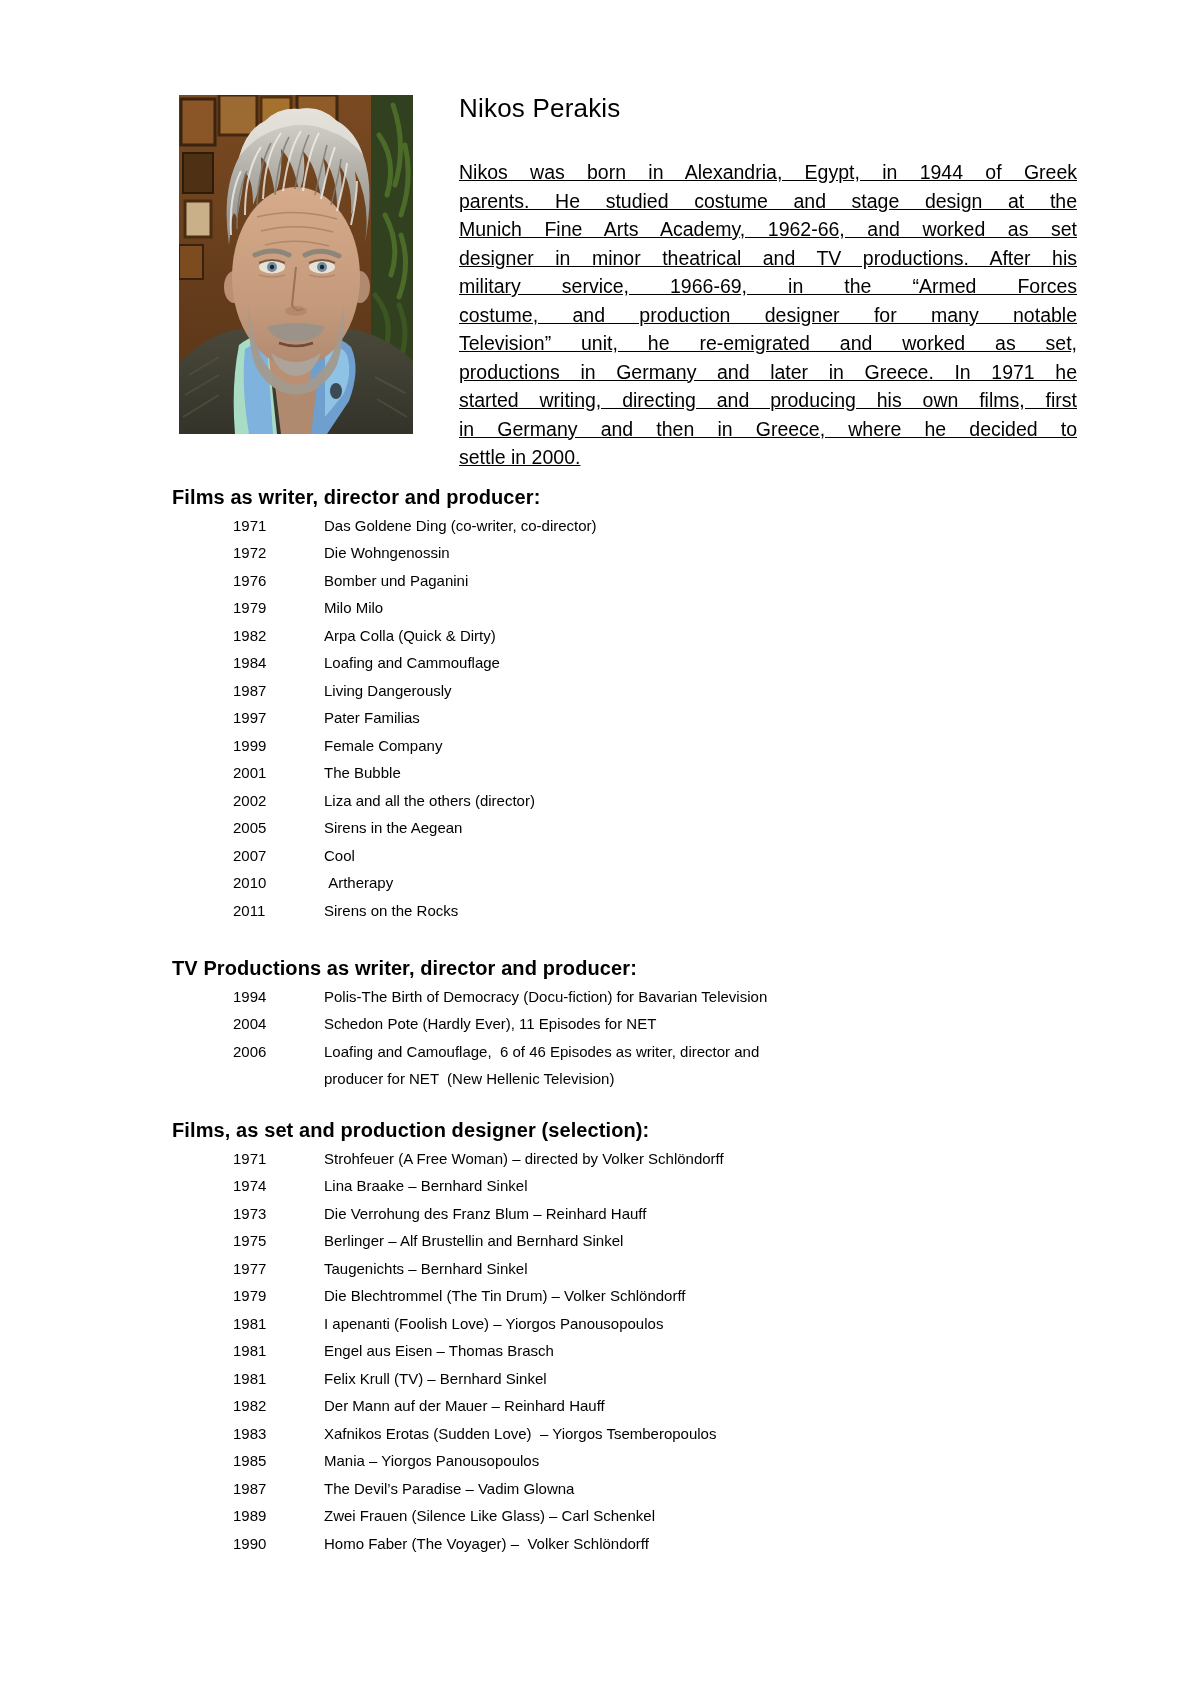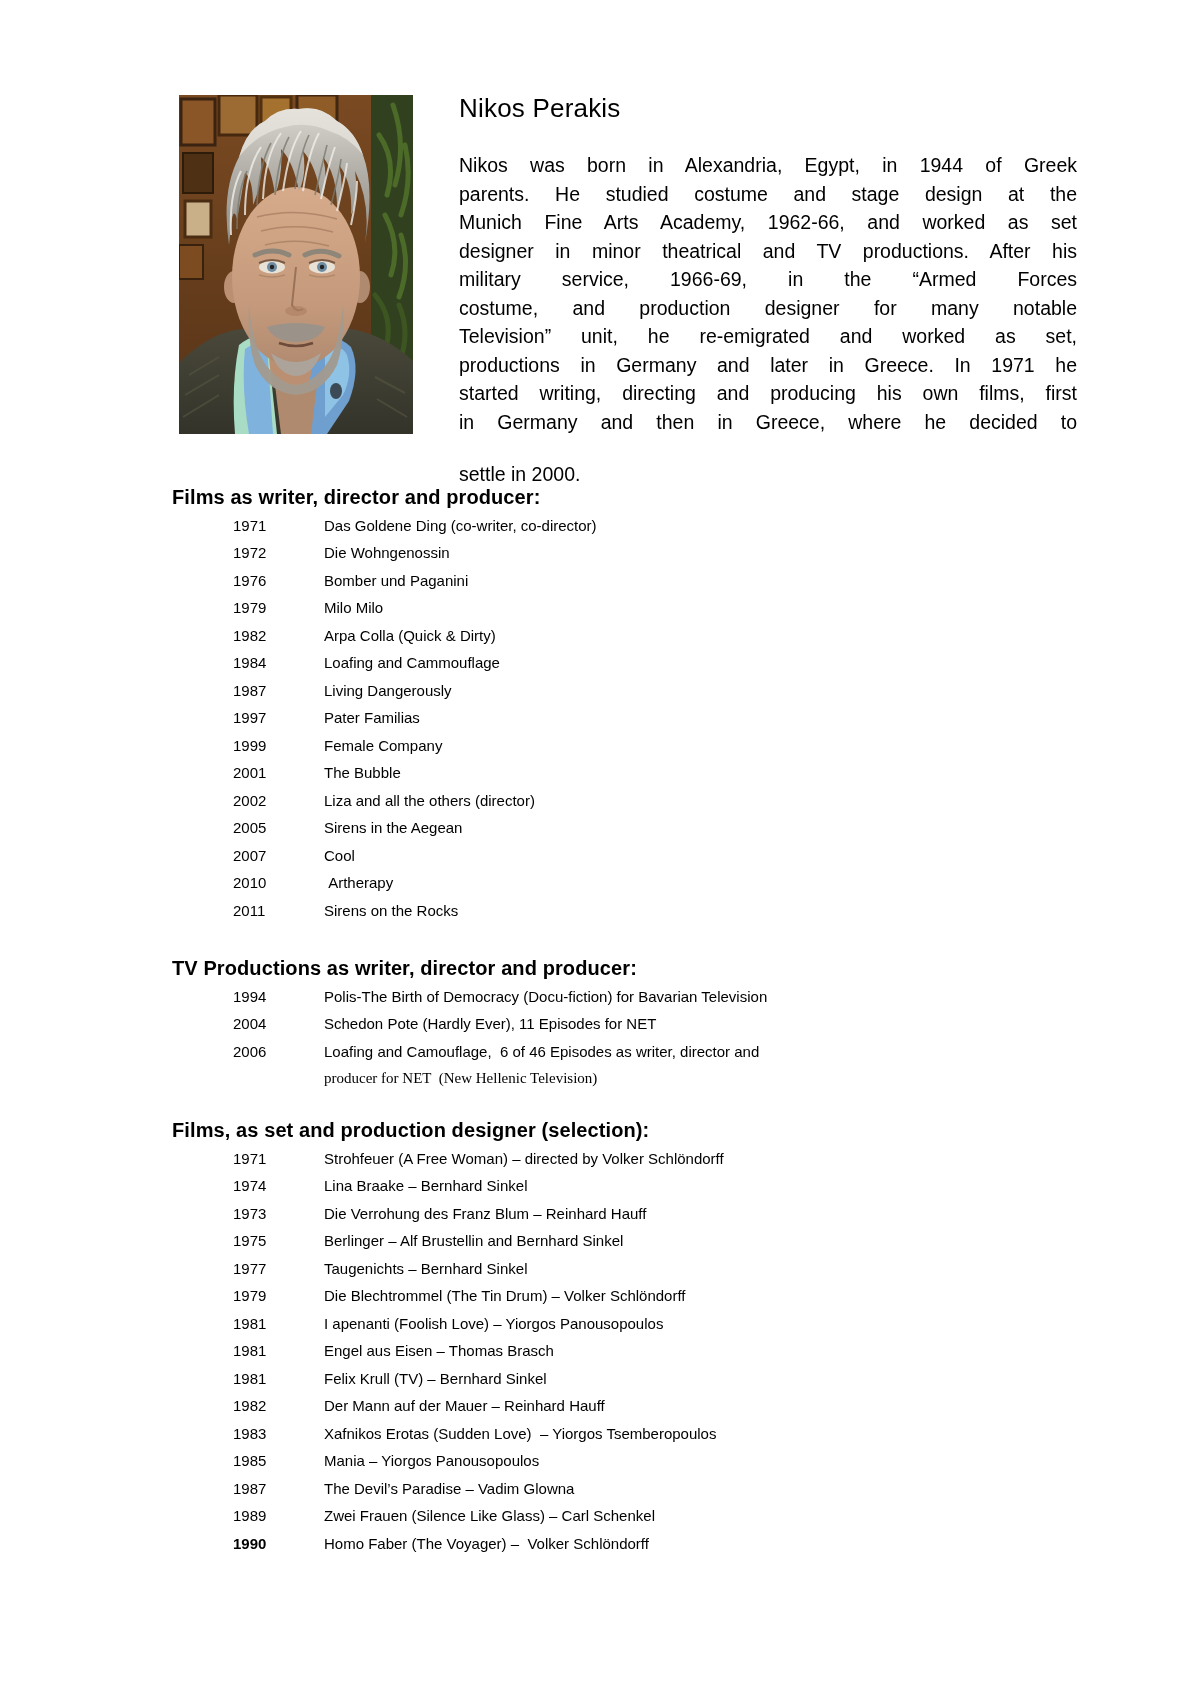--- a/index.html
+++ b/index.html
@@ -16,45 +16,45 @@
     width: 234px; height: 339px;
     overflow: hidden;
   }
   .photo svg { display: block; }
   .page-title {
     position: absolute; left: 459px; top: 93px;
     font-size: 26px; font-weight: normal; line-height: 30px;
     letter-spacing: 0.2px;
   }
   .bio {
-    position: absolute; left: 459px; top: 151px;
+    position: absolute; left: 459px; top: 158px;
     width: 618px;
-    font-size: 19.5px; line-height: 28.5px;
+    font-size: 19.5px; line-height: 28.5px; text-decoration: underline;
   }
   .bio-line { text-align: justify; text-align-last: justify; }
-  .bio-line.no-just { text-align: left; text-align-last: left; margin-top: 24px; }
+  .bio-line.no-just { text-align: left; text-align-last: left; }
   .section { position: absolute; left: 172px; width: 905px; }
   .s1 { top: 484px; }
   .s2 { top: 955px; }
   .s3 { top: 1117px; }
   .section-heading {
     font-size: 20px; font-weight: bold; line-height: 27.5px;
     letter-spacing: 0.1px;
   }
   .section-heading .regular { font-weight: bold; }
   .row {
     display: flex; align-items: flex-start;
     padding-left: 61px;
     font-size: 15px; line-height: 27.5px;
   }
   .row .year { width: 91px; flex: 0 0 91px; white-space: pre; }
-  .row .year.bold { font-weight: bold; }
+  .row .year.bold { font-weight: normal; }
   .row .titles { flex: 1 1 auto; max-width: 752px; }
   .row .title  { display: block; white-space: pre-wrap; }
-  .row .title2 { display: block; white-space: pre-wrap; font-family: Liberation Serif, serif; }
+  .row .title2 { display: block; white-space: pre-wrap; }
 </style>
 </head>
 <body>
 
 <div class="photo">
   <svg width="234" height="339" viewBox="0 0 234 339" xmlns="http://www.w3.org/2000/svg">
     <defs>
       <linearGradient id="bg" x1="0" y1="0" x2="0" y2="1">
         <stop offset="0" stop-color="#7a4a22"></stop>
         <stop offset="1" stop-color="#553317"></stop>

